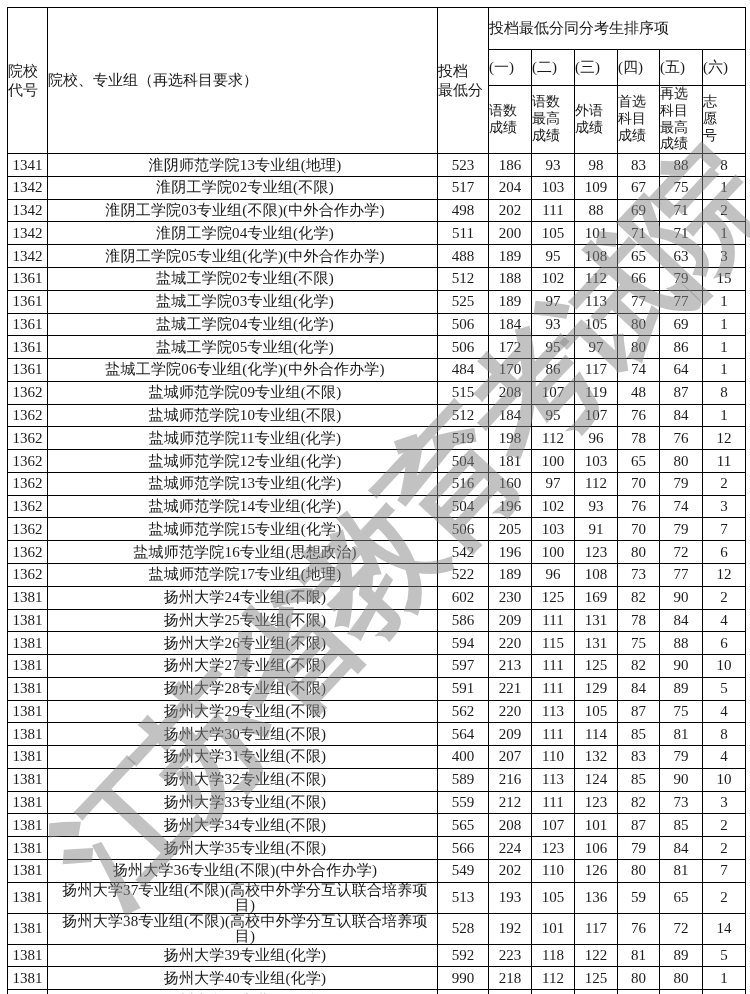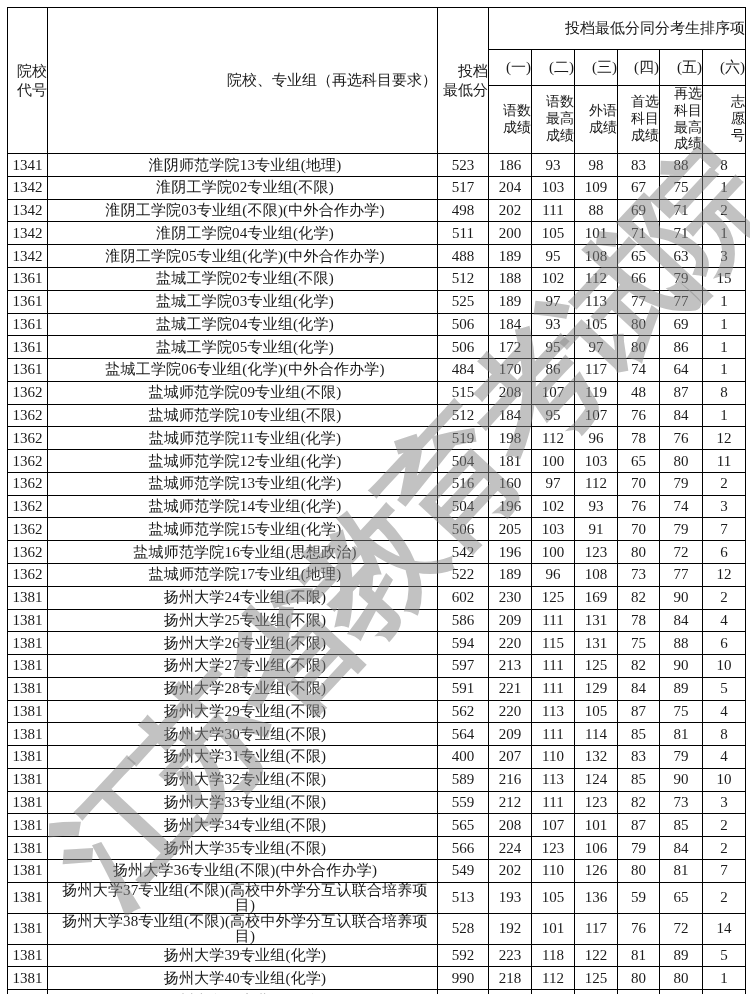--- a/index.html
+++ b/index.html
@@ -21,21 +21,21 @@
     background:transparent;
   }
   table.score-table th, table.score-table td{
     border:1.6px solid #000;
     padding:0;
     color:#1a1a1a;
     font-weight:normal;
     overflow:hidden;
   }
   thead th{
-    text-align:right;
+    text-align:left;
     vertical-align:middle;
     font-size:15px;
     line-height:1.25;
   }
   .pre{white-space:pre-line;}
   .h-band1{height:42px;}
   .h-band2{height:36px;}
   .h-band3{height:56px;}
   .h-sub{font-size:14px;line-height:1.2;}
   tbody tr{height:22.78px;margin-left:18px;}

